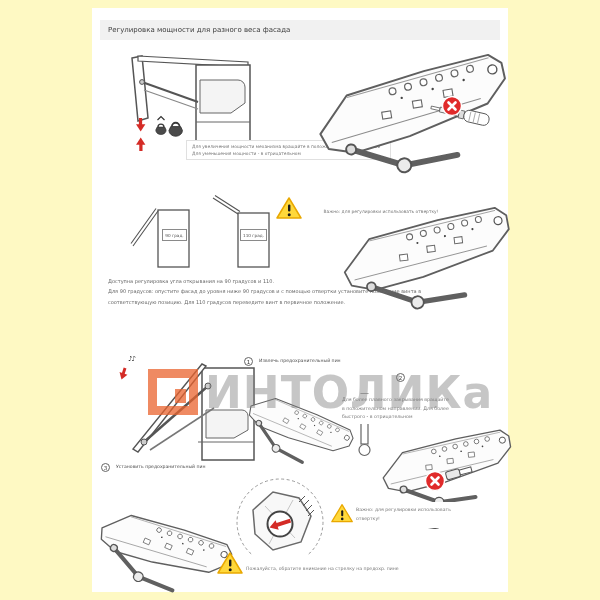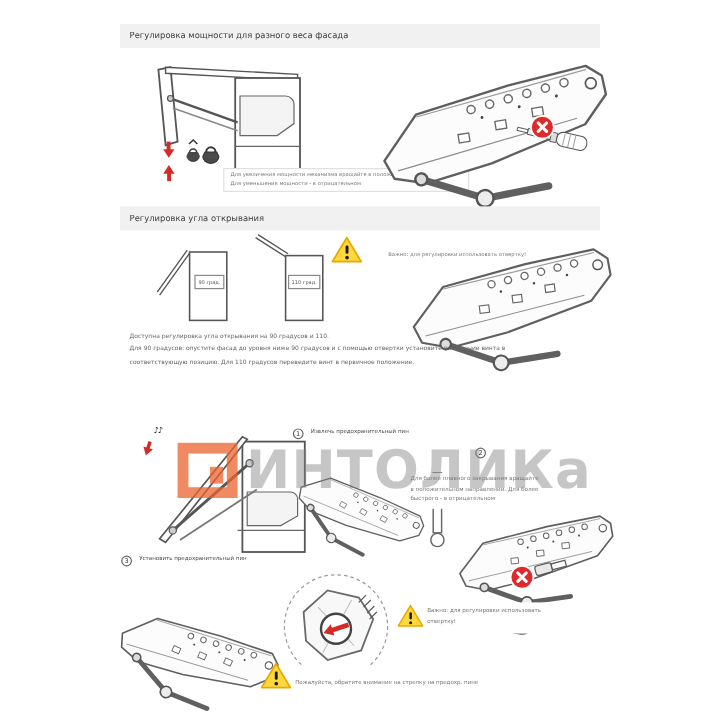--- a/index.html
+++ b/index.html
@@ -1,17 +1,17 @@
 <!DOCTYPE html>
 <html><head>
 <meta charset="utf-8">
 <style>
   html,body{margin:0;padding:0;}
   body{background:#ebebeb;font-family:"DejaVu Sans","Liberation Sans",sans-serif;}
-  #canvas{position:relative;width:600px;height:600px;background:#ffffff;overflow:hidden;}
+  #canvas{position:relative;width:600px;height:600px;background:#fef9c3;overflow:hidden;}
   #page{position:absolute;left:92px;top:8px;width:416px;height:584px;background:#ffffff;}
   .abs{position:absolute;}
   .hdr{position:absolute;left:100px;width:400px;height:20px;background:#f1f1f1;
        font-size:7px;color:#3c3c3c;line-height:20px;padding-left:8px;box-sizing:border-box;}
   .tiny{color:#777;}
   .whitebox{background:#ffffff;box-sizing:border-box;}
   .border-box{border:1px solid #e0e0e0;}
   .stepcircle{width:9px;height:9px;border:1px solid #666;border-radius:50%;background:#fff;
        font-size:5.5px;line-height:9px;text-align:center;color:#333;box-sizing:border-box;}
   .steplabel{height:10px;line-height:10px;font-size:4.6px;color:#4a4a4a;background:#fff;padding:0 3px;white-space:nowrap;}
@@ -133,23 +133,20 @@
   </svg>
   <div class="abs" style="left:431px;top:100px;width:60px;height:16px;transform:rotate(13deg);transform-origin:left center">
     <svg width="60" height="16">
         <use href="#driver" transform="scale(0.75)"></use>
       </svg>
   </div>
   <svg class="abs" style="left:441px;top:95px" width="22" height="22">
       <use href="#xbadge"></use>
     </svg>
 
-  <div class="hdr" style="top:172px">
-    <span>Регулировка угла открывания</span>
-  </div>
 
   <svg class="abs" style="left:118px;top:194px" width="185" height="85">
     <rect x="40" y="16" width="31" height="57" fill="#fff" stroke="#555" stroke-width="1.3"></rect>
     <path d="M40,17 L15,52 M38,14.5 L13,49.5" stroke="#555" stroke-width="1.1" fill="none"></path>
     <rect x="120" y="19" width="31" height="54" fill="#fff" stroke="#555" stroke-width="1.3"></rect>
     <path d="M120,20 L95,4 M122,17.5 L97,1.5" stroke="#555" stroke-width="1.1" fill="none"></path>
   </svg>
   <div class="abs anglelabel" style="left:162px;top:229px;width:25px;height:12px">90 град.</div>
   <div class="abs anglelabel" style="left:240px;top:229px;width:27px;height:12px">110 град.</div>
 

